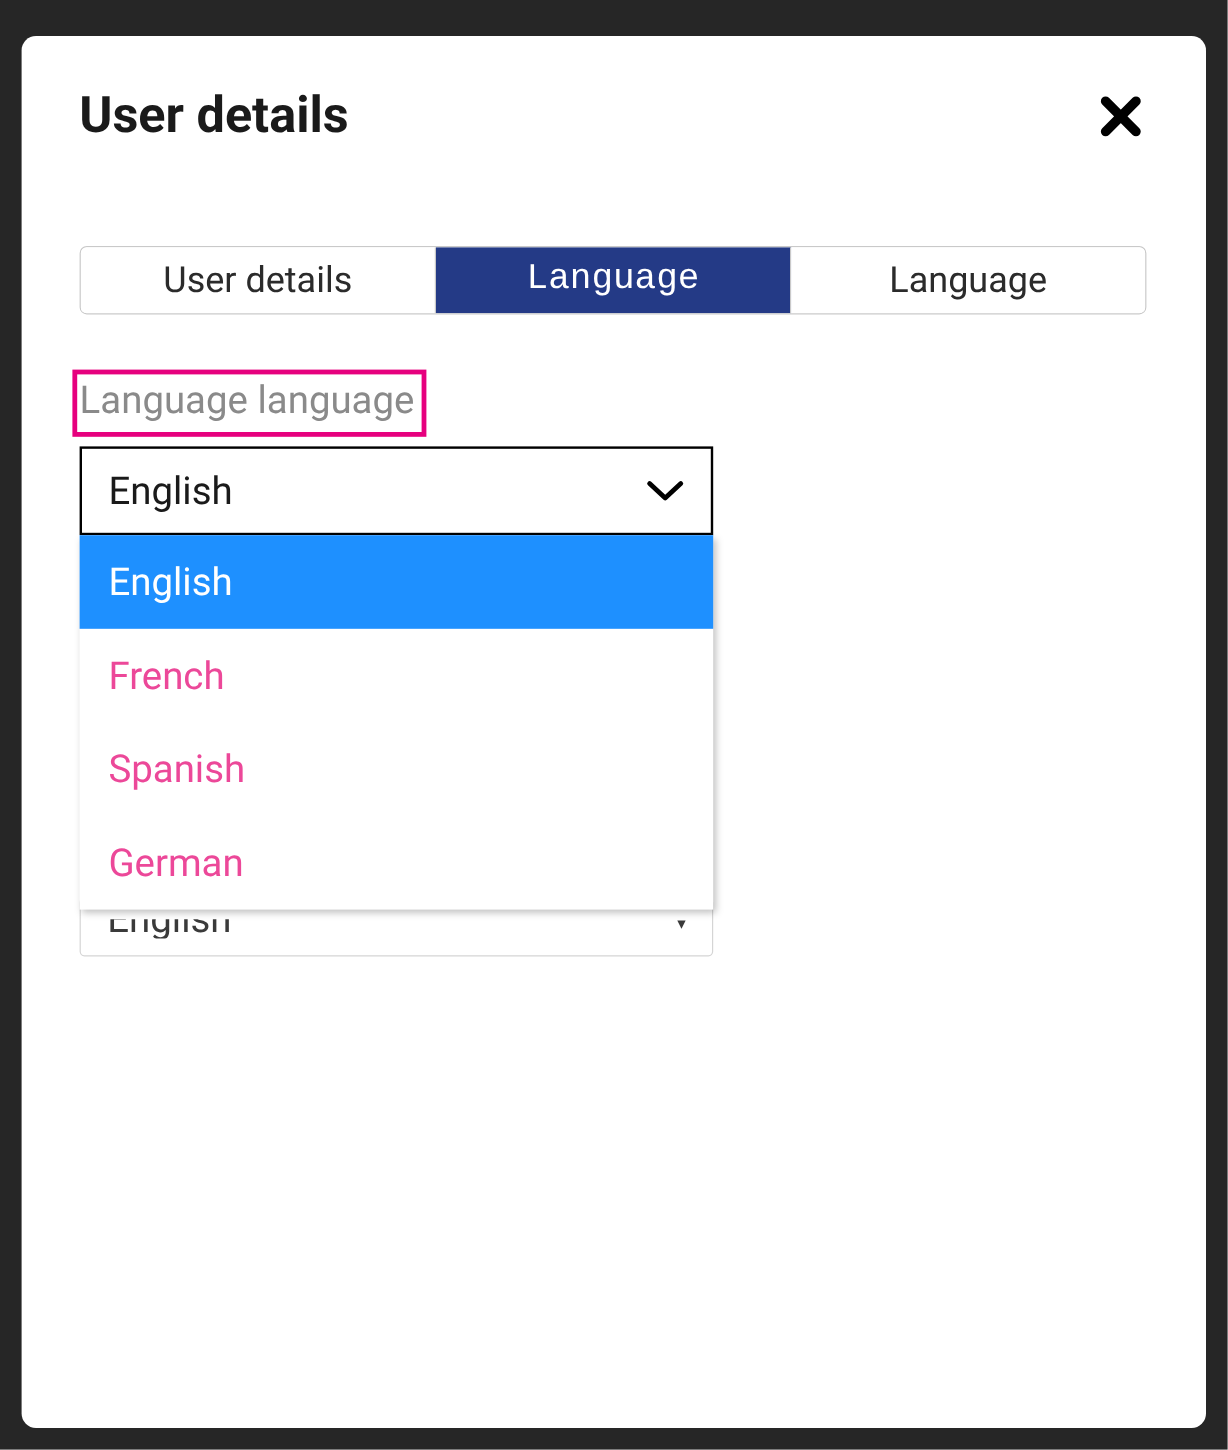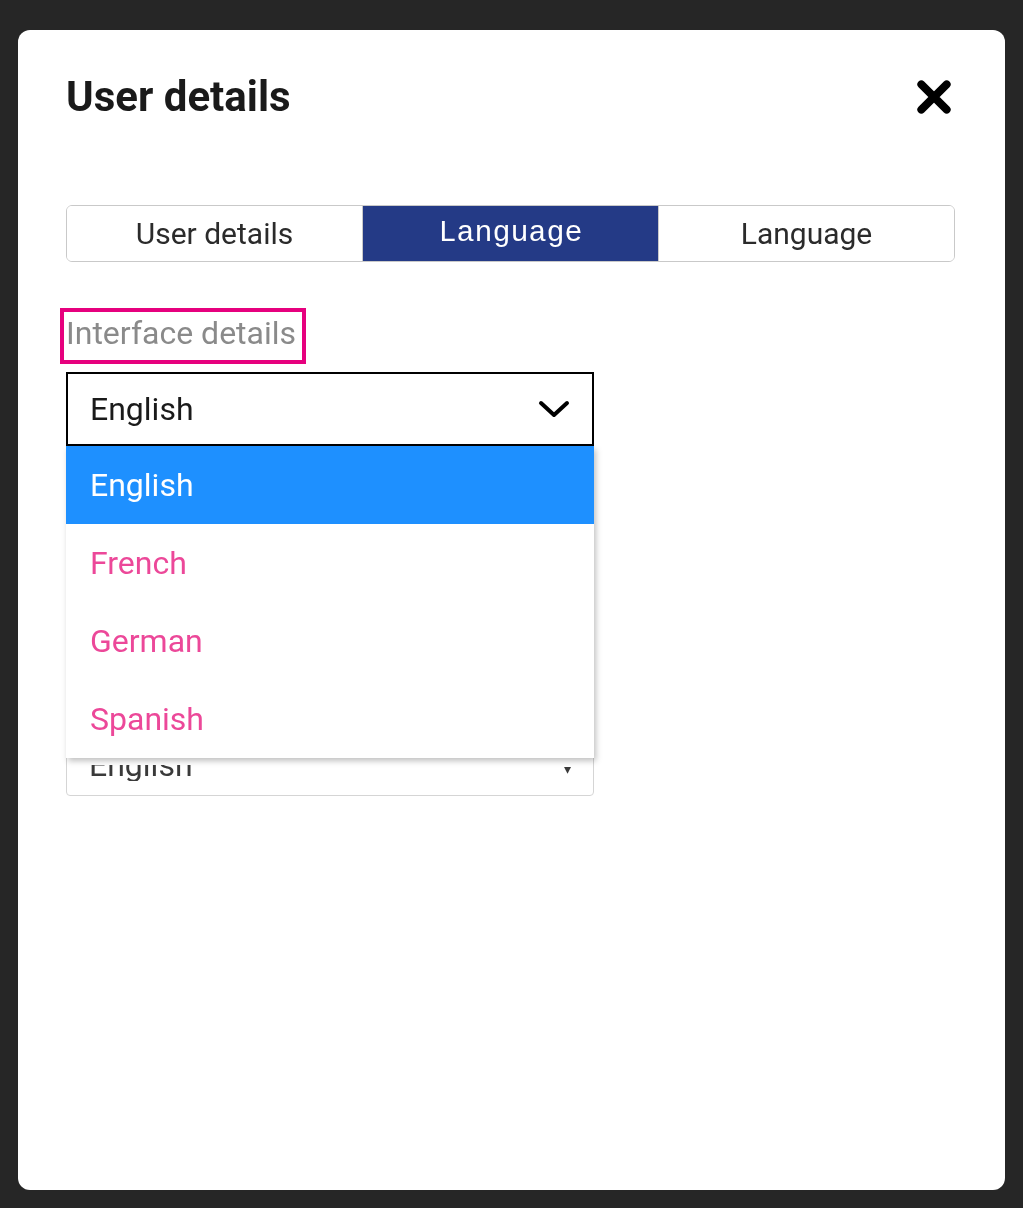--- a/index.html
+++ b/index.html
@@ -196,35 +196,35 @@
 
   <div class="scroll-area">
 
     <div class="tabs">
       <div class="tab">User details</div>
       <div class="tab active">Language</div>
       <div class="tab">Language</div>
     </div>
 
     <div>
-      <span class="field-label highlighted">Interface details</span>
+      <span class="field-label highlighted">Language language</span>
     </div>
 
     <div class="select-wrapper">
       <div class="select-box">
         <span>English</span>
         <svg viewBox="0 0 32 20">
           <path d="M3 4 L16 16 L29 4" stroke="#000" stroke-width="4" fill="none" stroke-linecap="round" stroke-linejoin="round"></path>
         </svg>
       </div>
       <div class="dropdown-list">
         <div class="dropdown-option selected">English</div>
         <div class="dropdown-option">French</div>
+        <div class="dropdown-option">Spanish</div>
         <div class="dropdown-option">German</div>
-        <div class="dropdown-option">Spanish</div>
       </div>
     </div>
 
     <div class="behind-select">
       <span class="masked">English</span>
       <span style="font-size:14px;position:relative;top:-2px;">▾</span>
     </div>
 
     <div class="spacer"></div>
 

